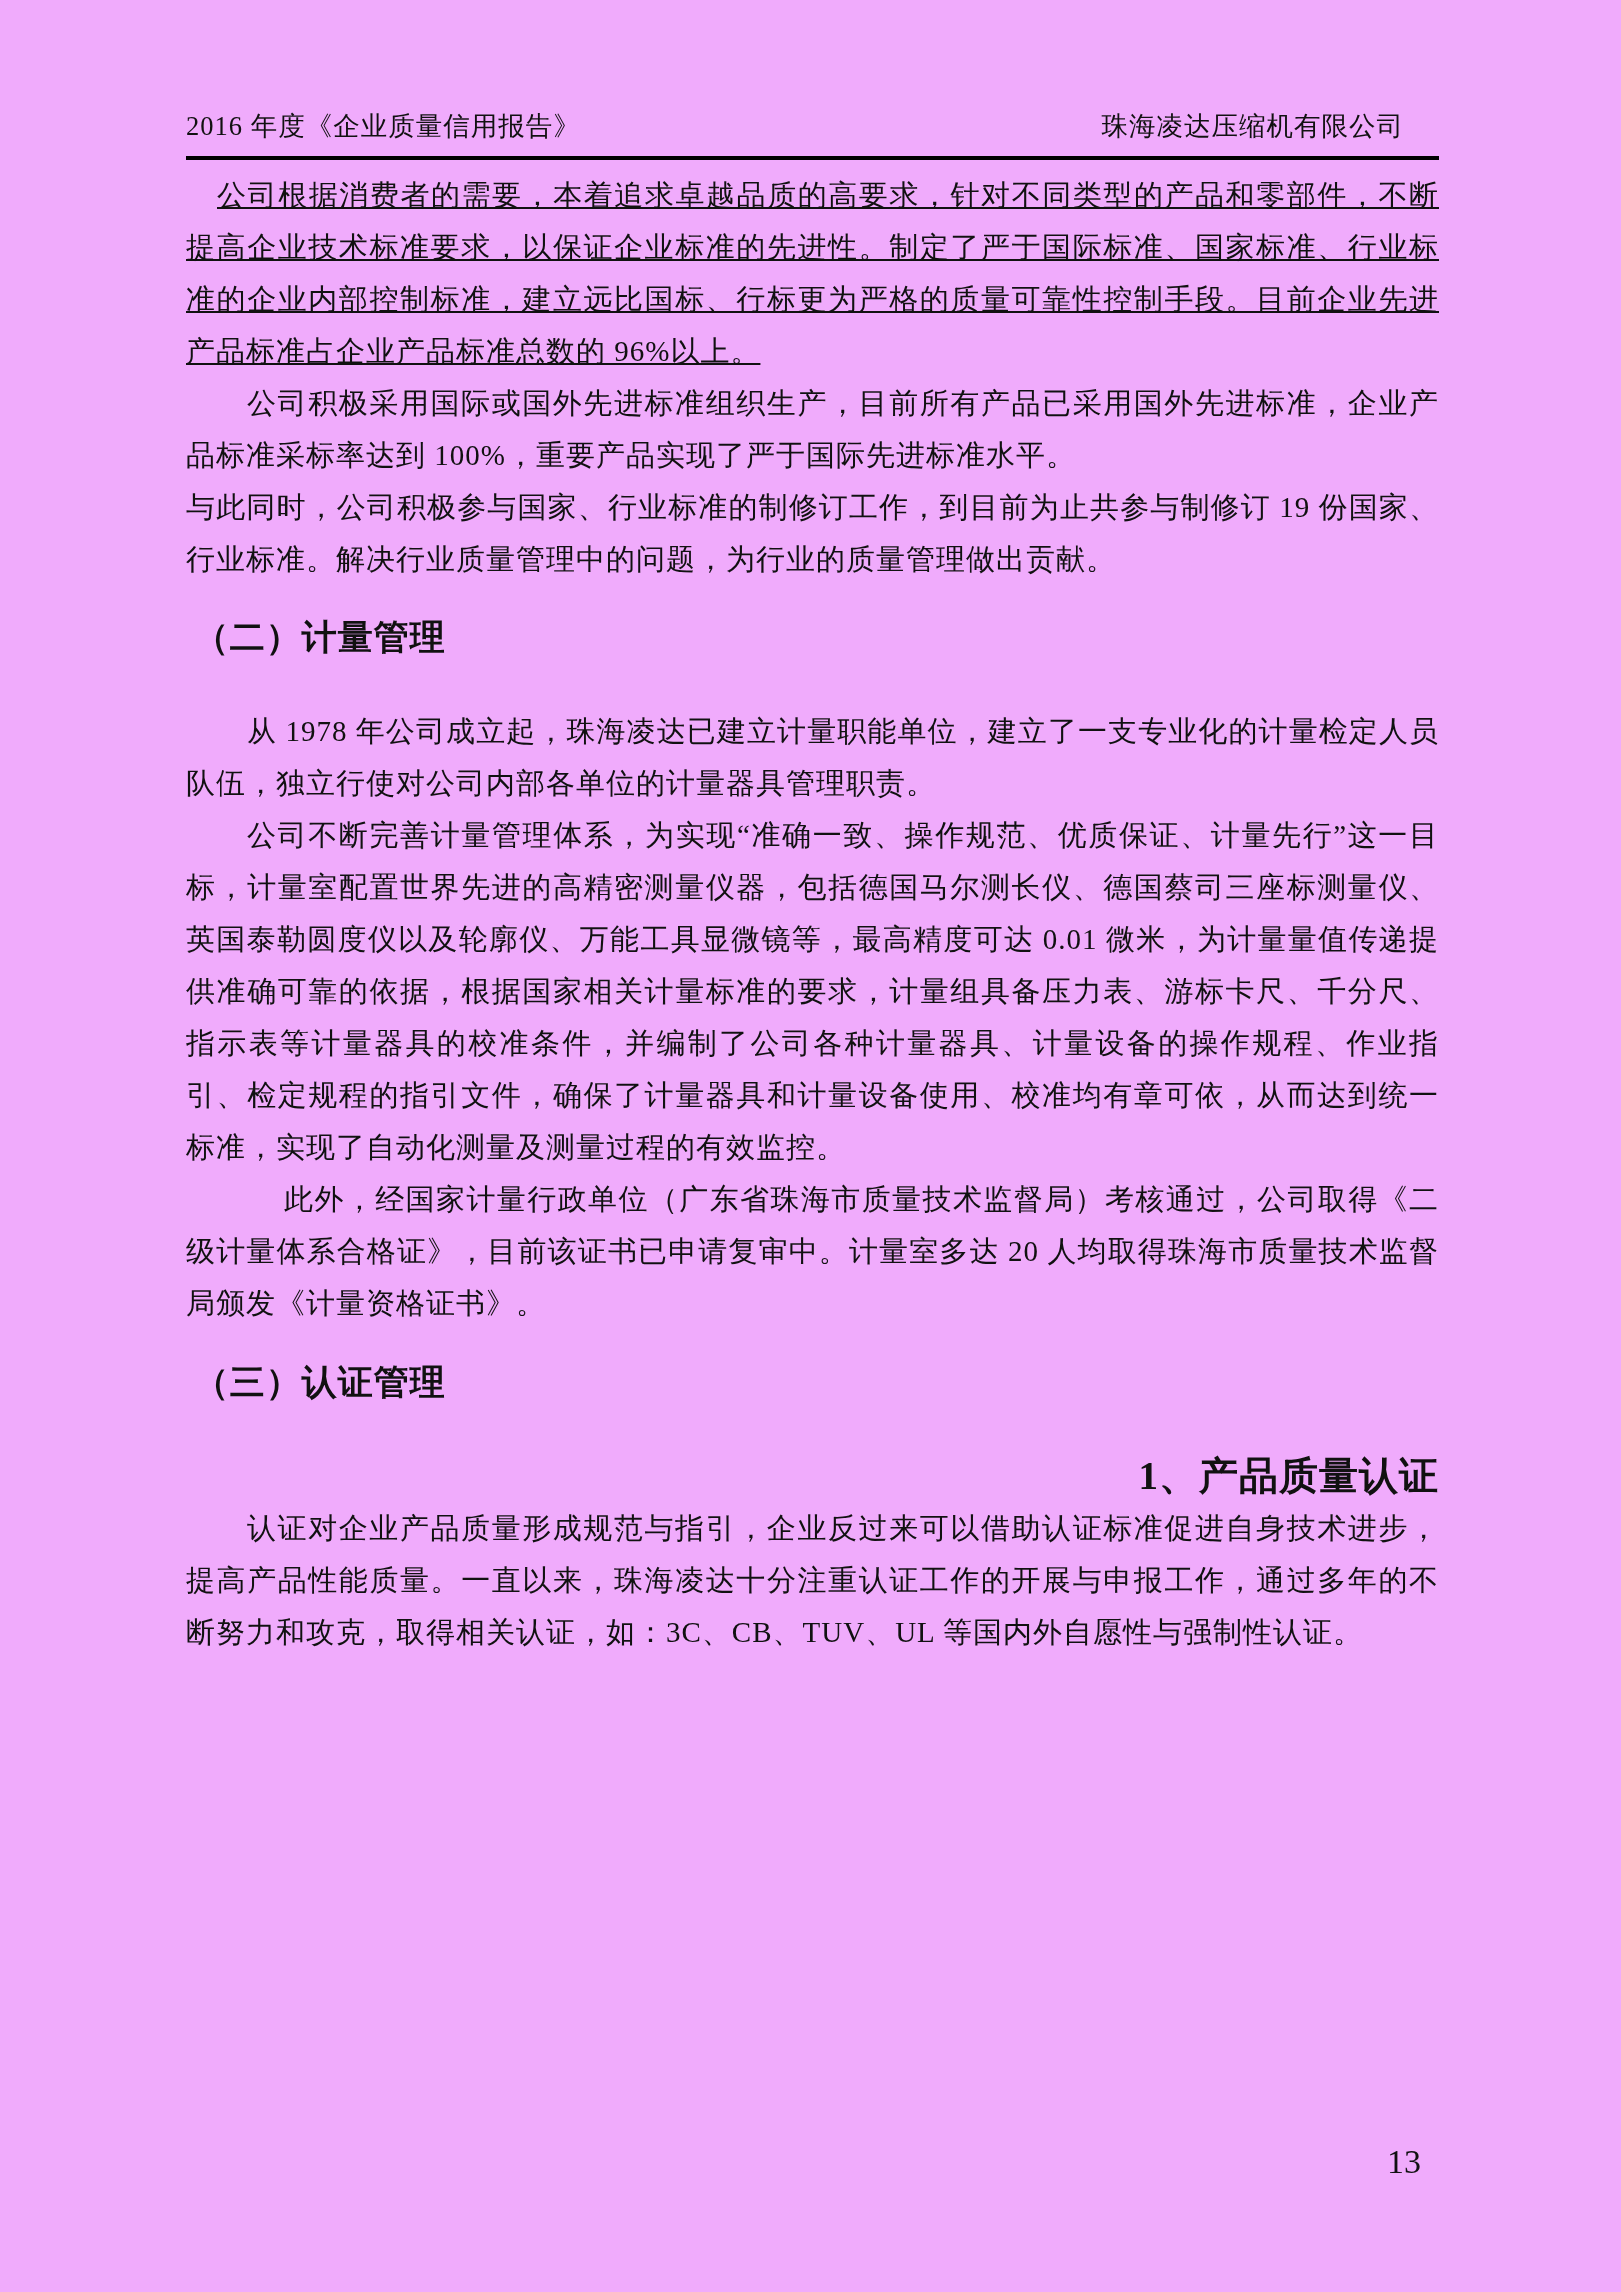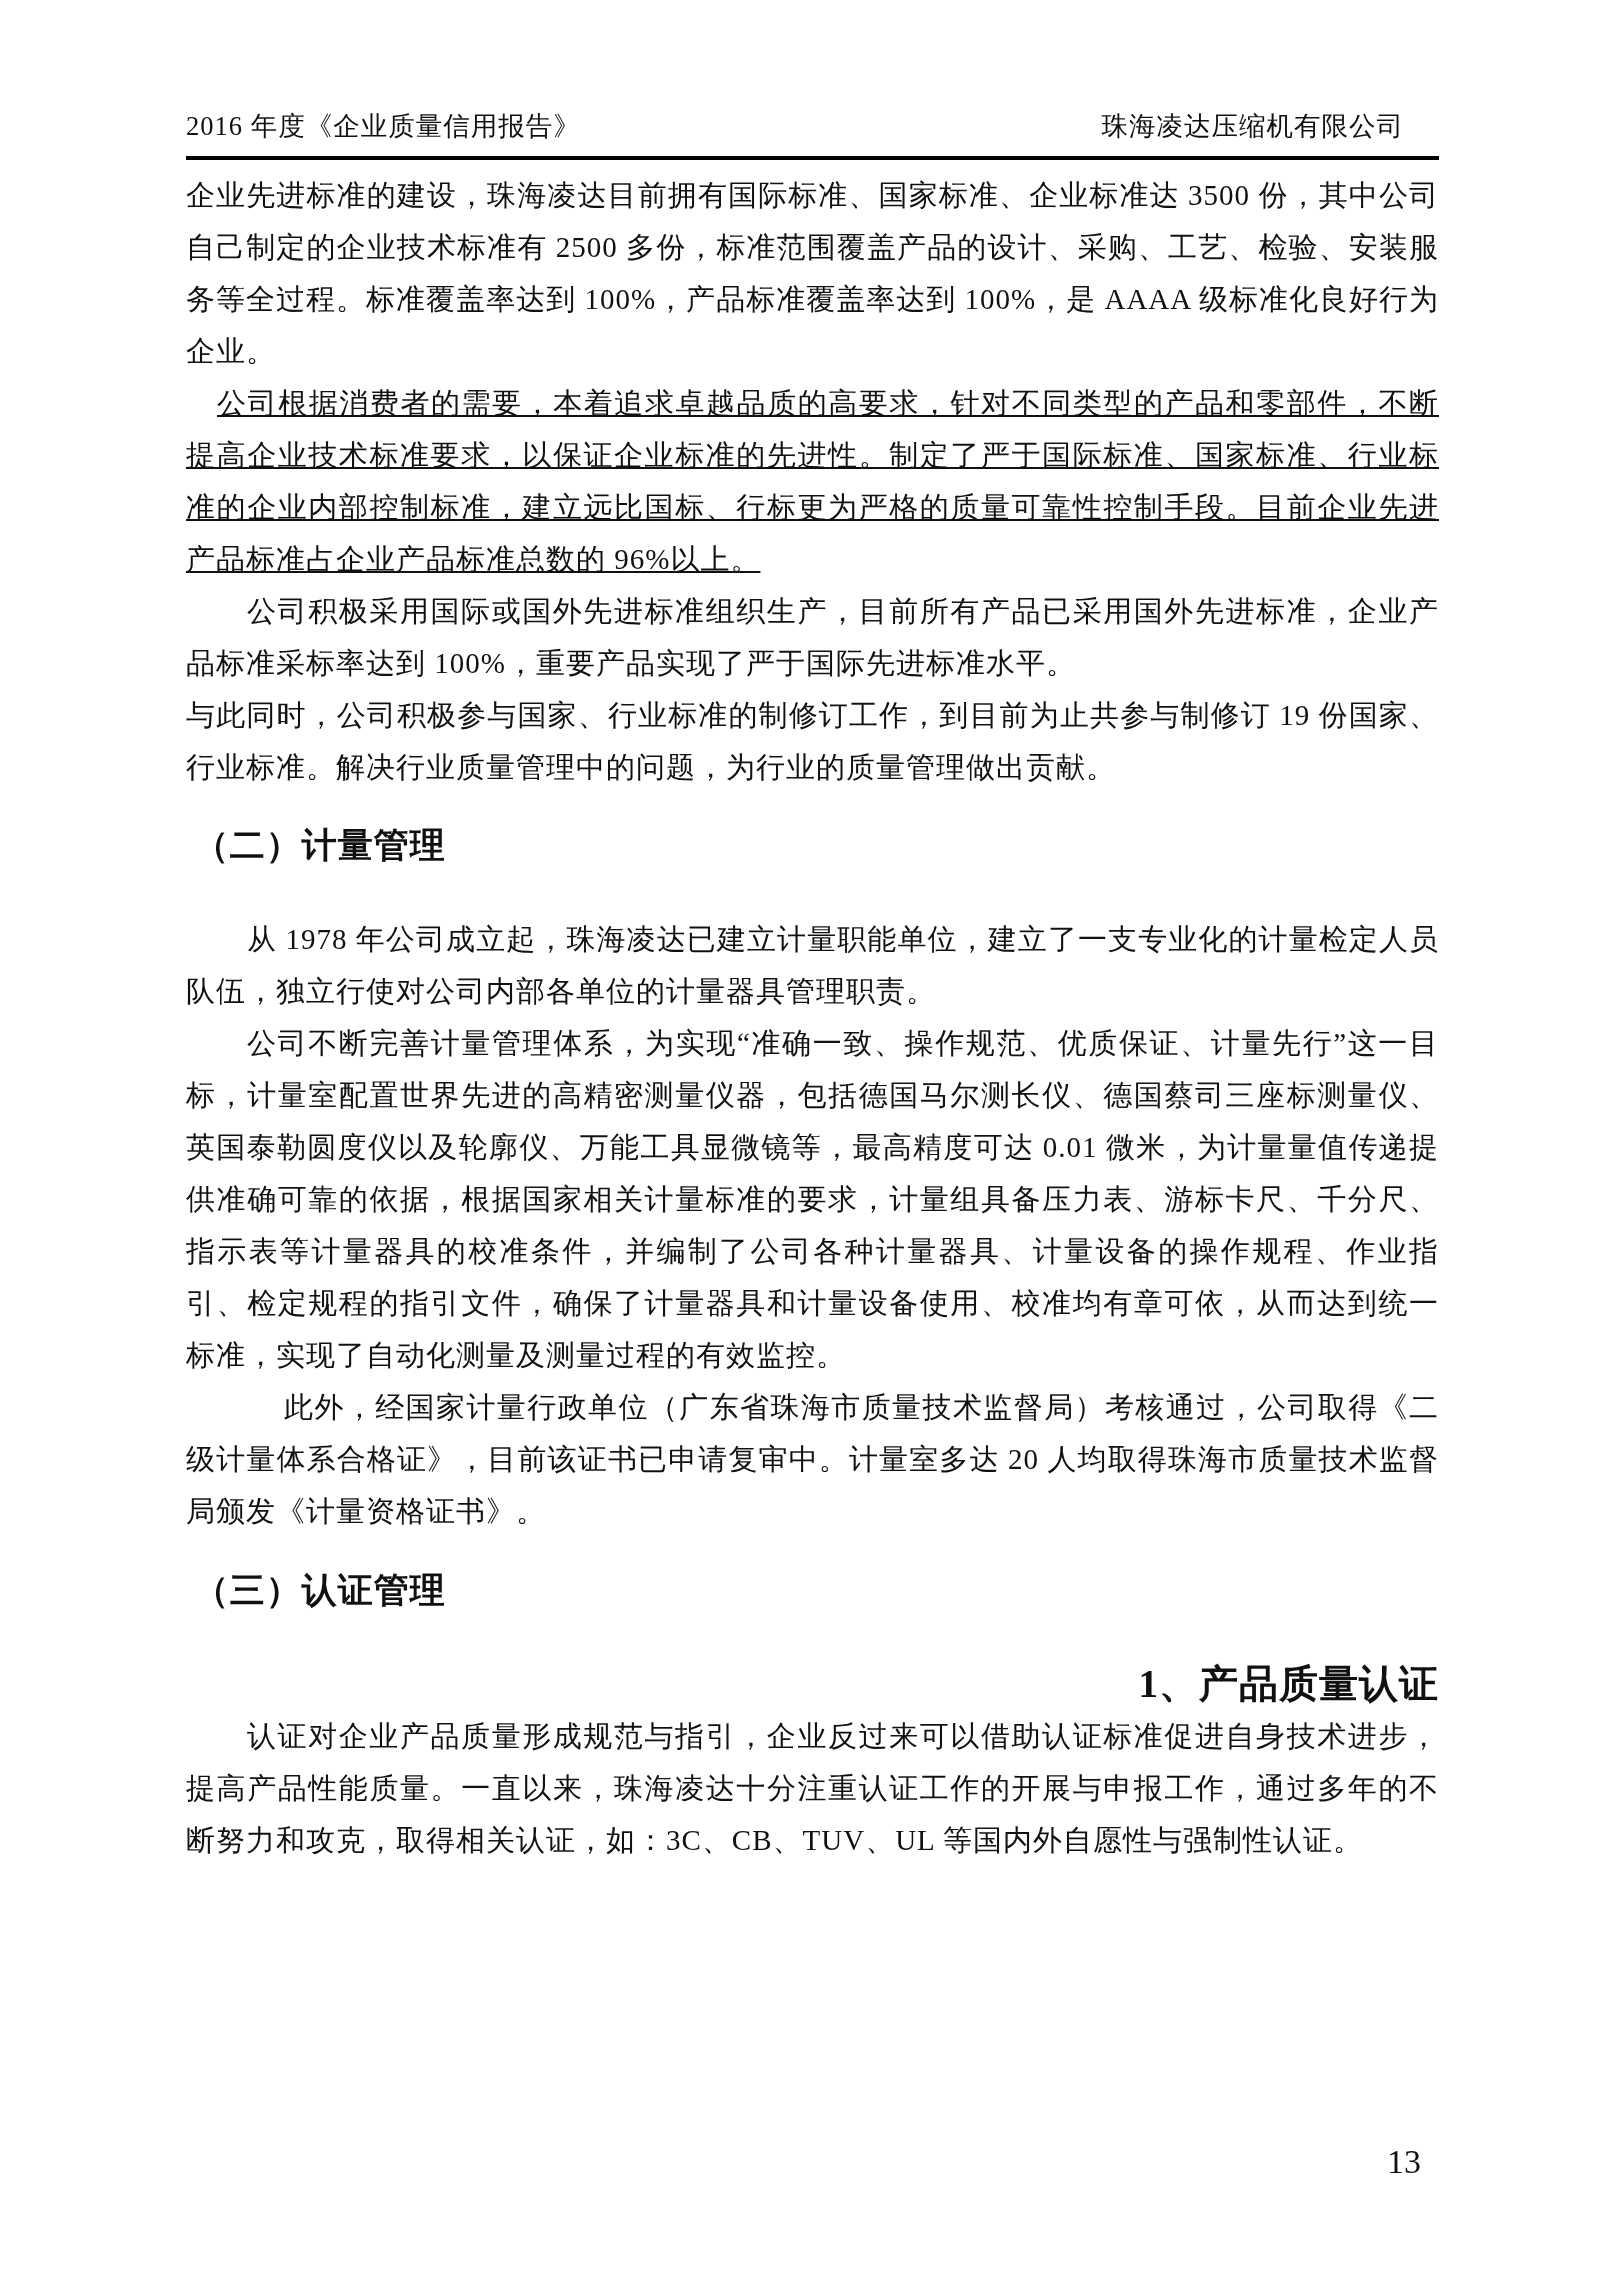--- a/index.html
+++ b/index.html
@@ -5,21 +5,21 @@
   html, body {
     margin: 0;
     padding: 0;
     background: #e8e8e8;
   }
   .page {
     position: relative;
     width: 1621px;
     height: 2293px;
     margin: 0 auto;
-    background: #ffffff;
+    background: #f0abfc;
     font-family: "Liberation Serif", "DejaVu Serif", serif;
     color: #111111;
     overflow: hidden;
   }
   
   .header {
     position: absolute;
     top: 108px;
     left: 186px;
     width: 1253px;
@@ -82,21 +82,20 @@
 <body>
 
 <div class="page">
 
   <div class="header">
     <span class="left">2016 年度《企业质量信用报告》</span>
     <span class="right">珠海凌达压缩机有限公司</span>
   </div>
 
   <div class="body-col">
-    <p class="ind-0">企业先进标准的建设，珠海凌达目前拥有国际标准、国家标准、企业标准达 3500 份，其中公司自己制定的企业技术标准有 2500 多份，标准范围覆盖产品的设计、采购、工艺、检验、安装服务等全过程。标准覆盖率达到 100%，产品标准覆盖率达到 100%，是 AAAA 级标准化良好行为企业。</p>
     <p class="ind-1">公司根据消费者的需要，本着追求卓越品质的高要求，针对不同类型的产品和零部件，不断提高企业技术标准要求，以保证企业标准的先进性。制定了严于国际标准、国家标准、行业标准的企业内部控制标准，建立远比国标、行标更为严格的质量可靠性控制手段。目前企业先进产品标准占企业产品标准总数的 96%以上。</p>
     <p class="ind-2">公司积极采用国际或国外先进标准组织生产，目前所有产品已采用国外先进标准，企业产品标准采标率达到 100%，重要产品实现了严于国际先进标准水平。</p>
     <p class="ind-0">与此同时，公司积极参与国家、行业标准的制修订工作，到目前为止共参与制修订 19 份国家、行业标准。解决行业质量管理中的问题，为行业的质量管理做出贡献。</p>
 
     <h2 class="sec">（二）计量管理</h2>
 
     <p class="ind-2">从 1978 年公司成立起，珠海凌达已建立计量职能单位，建立了一支专业化的计量检定人员队伍，独立行使对公司内部各单位的计量器具管理职责。</p>
     <p class="ind-2">公司不断完善计量管理体系，为实现“准确一致、操作规范、优质保证、计量先行”这一目标，计量室配置世界先进的高精密测量仪器，包括德国马尔测长仪、德国蔡司三座标测量仪、英国泰勒圆度仪以及轮廓仪、万能工具显微镜等，最高精度可达 0.01 微米，为计量量值传递提供准确可靠的依据，根据国家相关计量标准的要求，计量组具备压力表、游标卡尺、千分尺、指示表等计量器具的校准条件，并编制了公司各种计量器具、计量设备的操作规程、作业指引、检定规程的指引文件，确保了计量器具和计量设备使用、校准均有章可依，从而达到统一标准，实现了自动化测量及测量过程的有效监控。</p>
     <p class="ind-3">此外，经国家计量行政单位（广东省珠海市质量技术监督局）考核通过，公司取得《二级计量体系合格证》，目前该证书已申请复审中。计量室多达 20 人均取得珠海市质量技术监督局颁发《计量资格证书》。</p>
 

